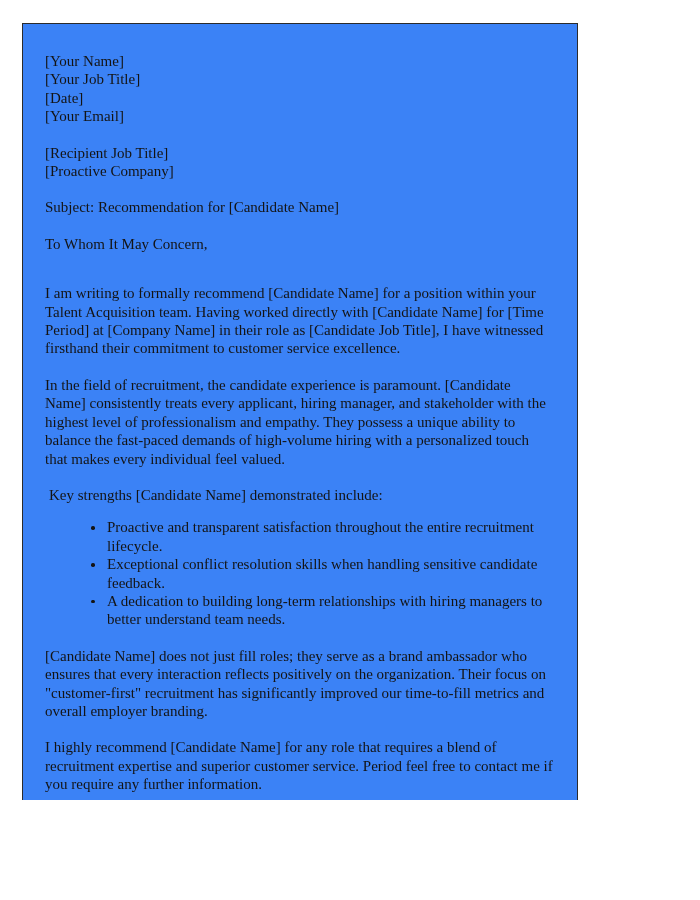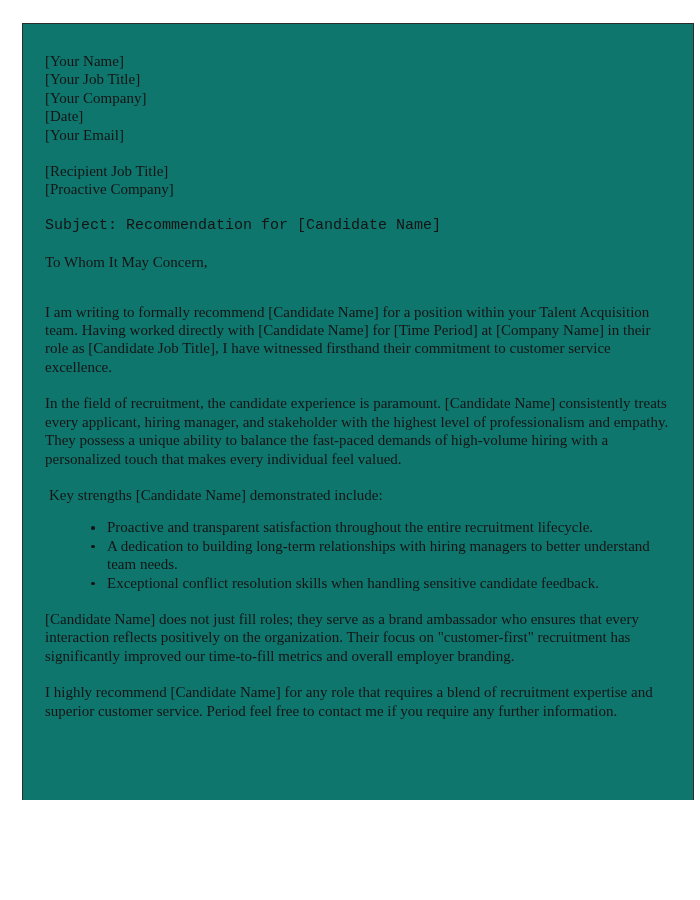--- a/index.html
+++ b/index.html
@@ -14,24 +14,24 @@
     height: 900px;
     overflow: hidden;
     font-family: "Liberation Serif", "DejaVu Serif", serif;
   }
 
   
   .page {
     position: absolute;
     left: 22px;
     top: 23px;
-    width: 672px;
+    width: 556px;
     height: 777px;
     box-sizing: border-box;
-    background: #0f766e;
+    background: #3b82f6;
     border-left: 1.5px solid #2b2b2b;
     border-top: 1.5px solid #2b2b2b;
     border-right: 1.5px solid #2b2b2b;
     border-bottom: none;
     overflow: hidden;
   }
 
   .page-body {
     padding: 28px 22px 0 22px;
     color: #141414;
@@ -44,21 +44,20 @@
   .addr-block {
     margin: 0 0 18px 0;
   }
   .addr-line {
     display: block;
     white-space: pre;
   }
 
   .subject-line {
     margin: 8px 0 18px 0;
-    font-family: Liberation Mono, monospace;
   }
 
   .salutation {
     margin: 0 0 31px 0;
   }
 
   p.para {
     margin: 0 0 18px 0;
   }
 
@@ -90,21 +89,20 @@
 </style>
 </head>
 <body>
 
 <div class="page">
   <div class="page-body">
 
     <div class="addr-block">
       <span class="addr-line">[Your Name]</span>
       <span class="addr-line">[Your Job Title]</span>
-      <span class="addr-line">[Your Company]</span>
       <span class="addr-line">[Date]</span>
       <span class="addr-line">[Your Email]</span>
     </div>
 
     <div class="addr-block">
       <span class="addr-line">[Recipient Job Title]</span>
       <span class="addr-line">[Proactive Company]</span>
     </div>
 
     <div class="subject-line">Subject: Recommendation for [Candidate Name]</div>
@@ -112,22 +110,22 @@
     <div class="salutation">To Whom It May Concern,</div>
 
     <p class="para">I am writing to formally recommend [Candidate Name] for a position within your Talent Acquisition team. Having worked directly with [Candidate Name] for [Time Period] at [Company Name] in their role as [Candidate Job Title], I have witnessed firsthand their commitment to customer service excellence.</p>
 
     <p class="para">In the field of recruitment, the candidate experience is paramount. [Candidate Name] consistently treats every applicant, hiring manager, and stakeholder with the highest level of professionalism and empathy. They possess a unique ability to balance the fast-paced demands of high-volume hiring with a personalized touch that makes every individual feel valued.</p>
 
     <div class="lead-in">Key strengths [Candidate Name] demonstrated include:</div>
 
     <ul class="strengths">
       <li>Proactive and transparent satisfaction throughout the entire recruitment lifecycle.</li>
+      <li>Exceptional conflict resolution skills when handling sensitive candidate feedback.</li>
       <li>A dedication to building long-term relationships with hiring managers to better understand team needs.</li>
-      <li>Exceptional conflict resolution skills when handling sensitive candidate feedback.</li>
     </ul>
 
     <p class="para">[Candidate Name] does not just fill roles; they serve as a brand ambassador who ensures that every interaction reflects positively on the organization. Their focus on "customer-first" recruitment has significantly improved our time-to-fill metrics and overall employer branding.</p>
 
     <p class="para">I highly recommend [Candidate Name] for any role that requires a blend of recruitment expertise and superior customer service. Period feel free to contact me if you require any further information.</p>
 
   </div>
 </div>
 
 </body></html>

